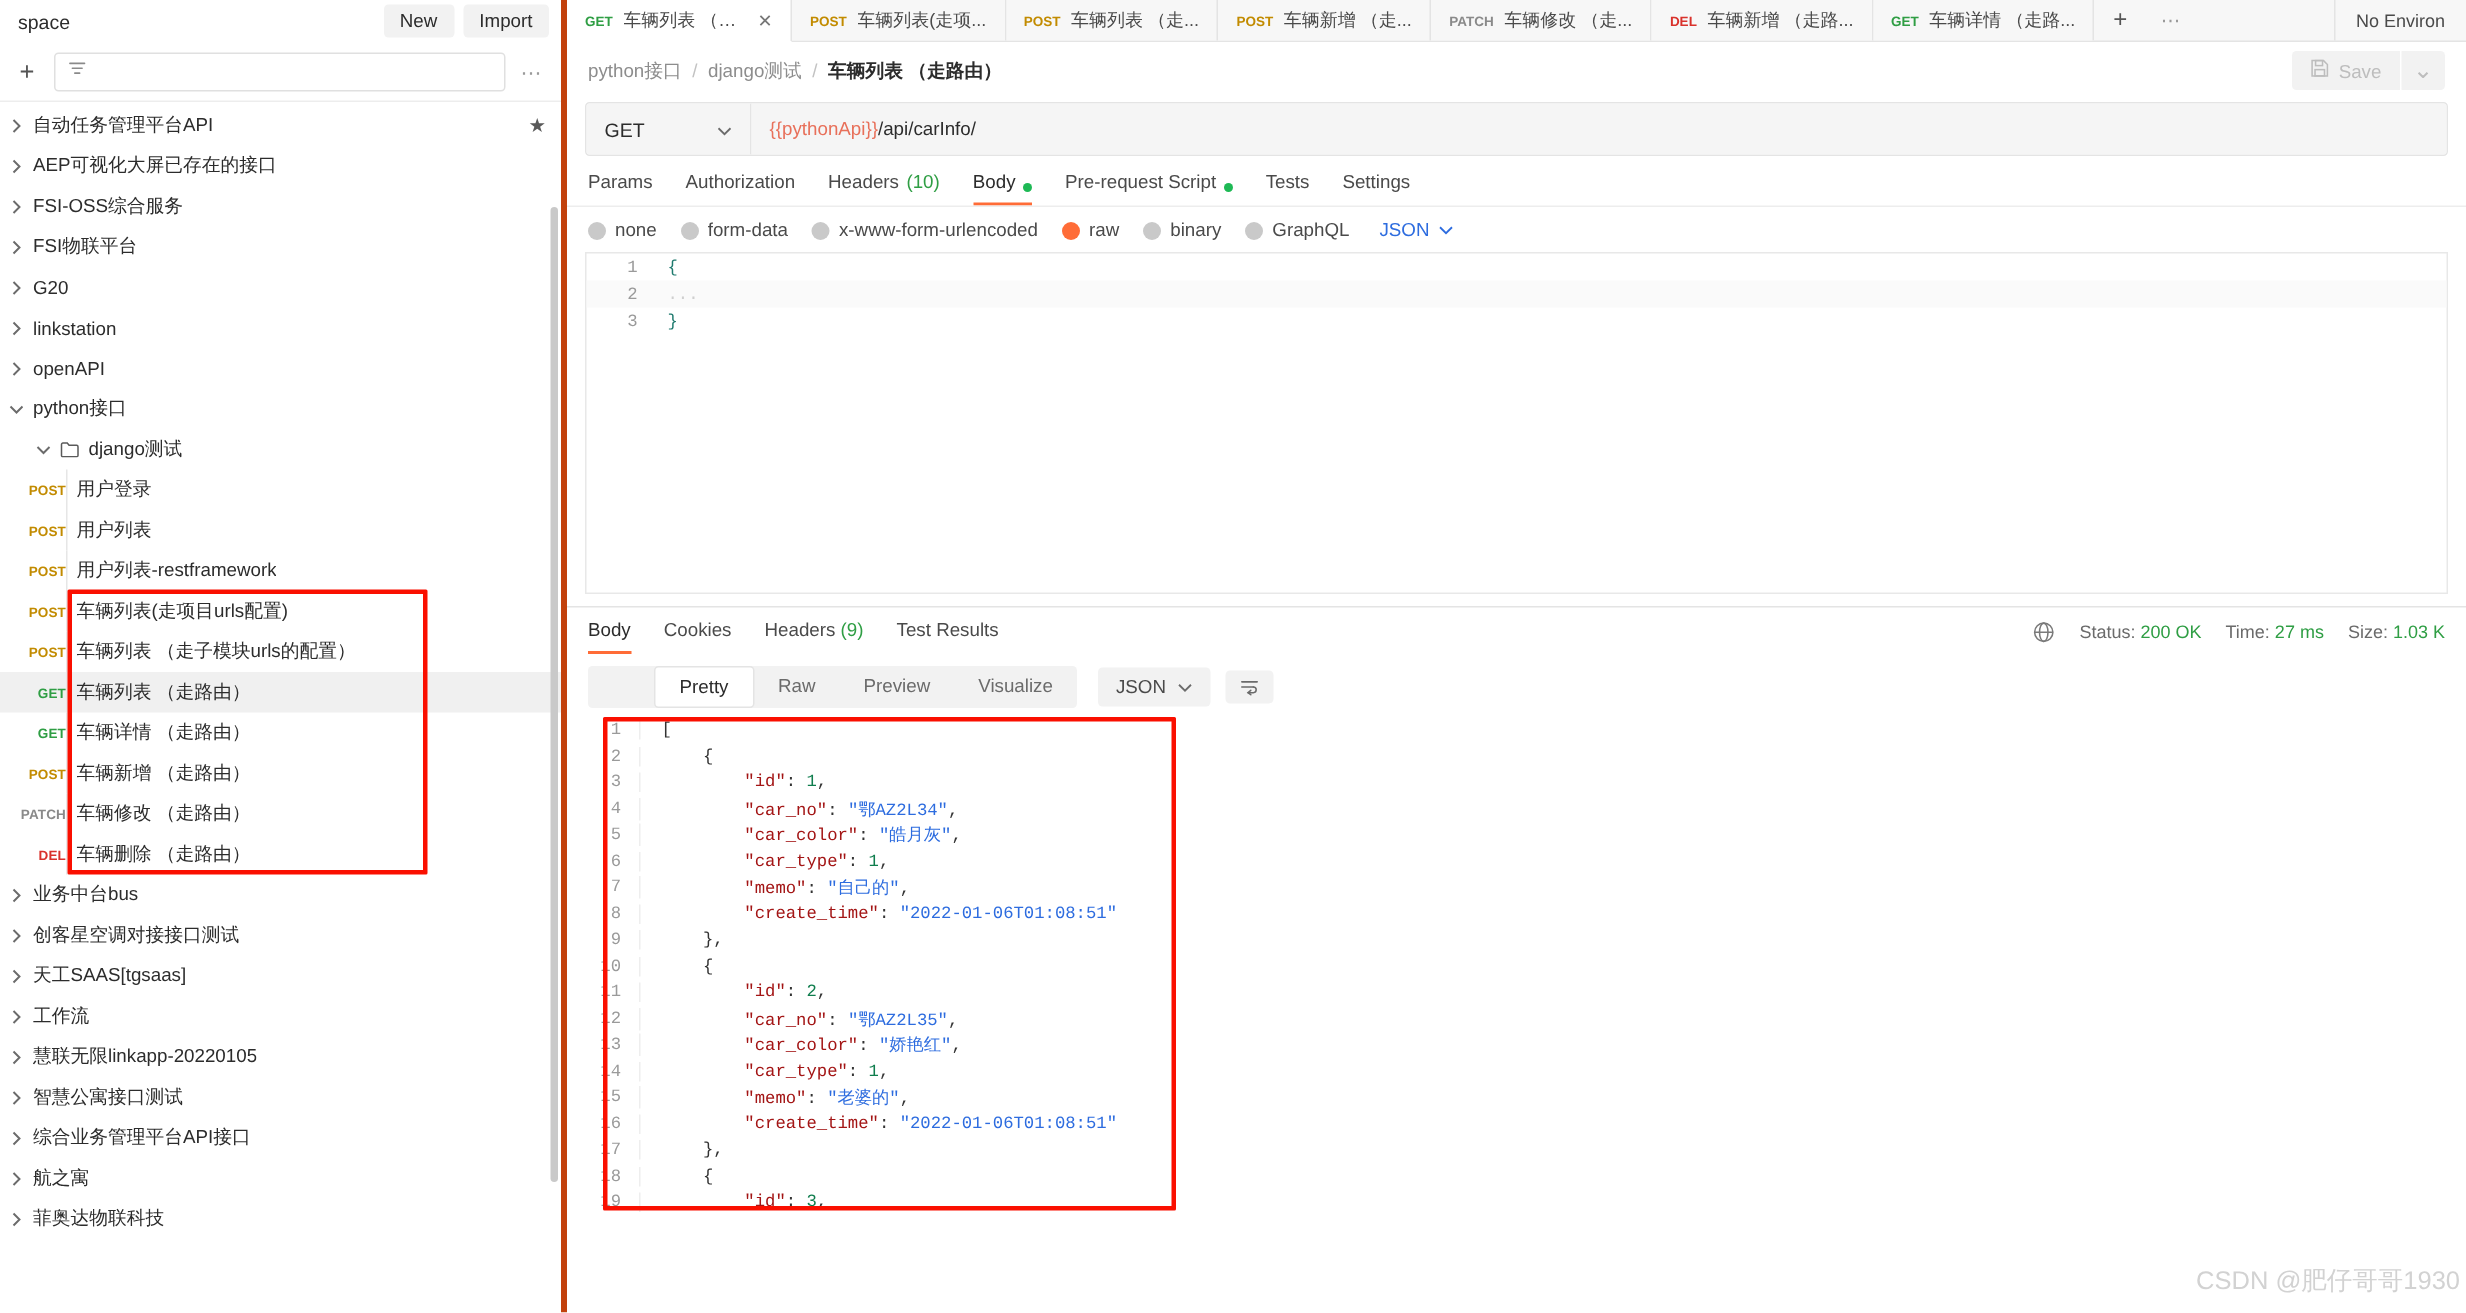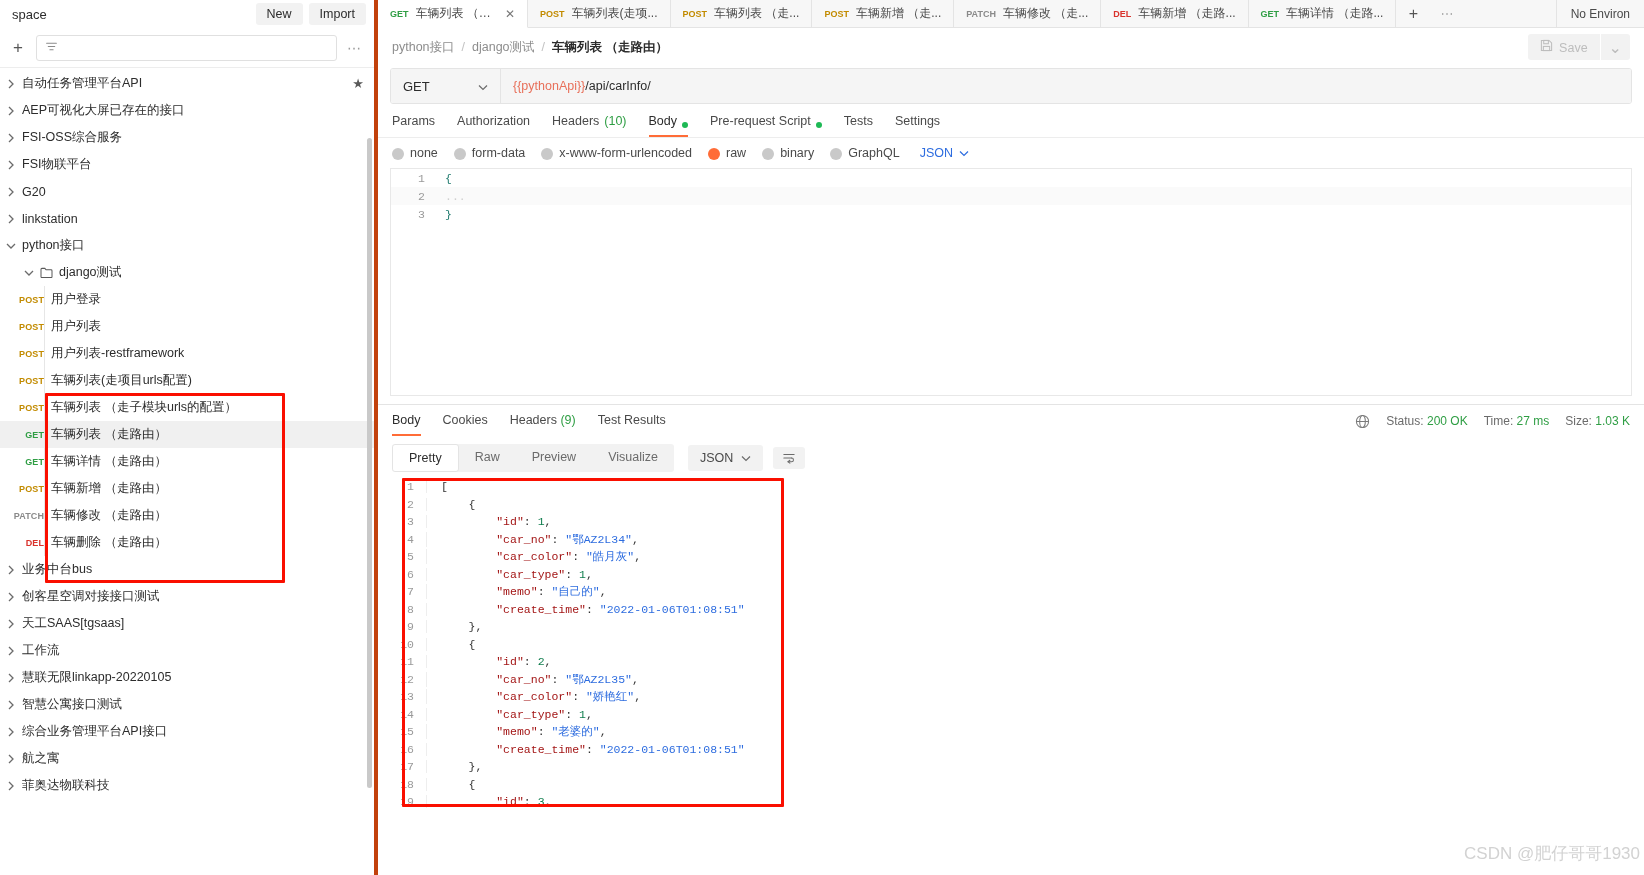--- a/index.html
+++ b/index.html
@@ -180,21 +180,21 @@
   .resp-tabs { display:flex; align-items:center; padding: 8px 14px 0 14px; font-size:12.5px; color:#4a4a4a; gap:22px;}
   .resp-tab { padding-bottom:7px; cursor:pointer; border-bottom:2px solid transparent;}
   .resp-tab.active { color:#2c2c2c; border-bottom-color:#ff6c37;}
   .resp-meta { margin-left:auto; display:flex; align-items:center; gap:16px; font-size:12px; color:#6b6b6b; padding-bottom:7px;}
   .meta-val { color:#2f9e44; }
   .globe { color:#7a7a7a; display:flex; align-items:center;}
 
   .view-toolbar { display:flex; align-items:center; gap:0; padding: 8px 14px 6px 14px; }
   .vt-group { display:flex; background:#f2f2f2; border-radius:3px; overflow:hidden; }
   .vt { padding: 6px 16px; font-size:12.5px; color:#6b6b6b; cursor:pointer; }
-  .vt.active { background:#fff; color:#2c2c2c; border:1px solid #e4e4e4; border-radius:3px; }
+  .vt.active { background:#fff; color:#2c2c2c; border:1px solid #e4e4e4; border-radius:3px;margin-left:44px; }
   .vt-json { margin-left:14px; display:flex; align-items:center; gap:8px; background:#f2f2f2; border-radius:3px; padding: 6px 12px; font-size:12.5px; color:#4a4a4a; cursor:pointer;}
   .vt-icon { margin-left:10px; background:#f2f2f2; border-radius:3px; padding:5px 9px; cursor:pointer; color:#6b6b6b; display:flex;align-items:center;}
 
   .resp-body { flex:1 1 auto; overflow:hidden; position:relative; margin: 0 0 0 0;}
   .code { font-family:"Liberation Mono", monospace; font-size:11.5px; }
   .c-line { display:flex; height:17.5px; align-items:center;}
   .c-gut { width:48px; flex:0 0 48px; text-align:right; padding-right:12px; color:#9a9a9a;}
   .c-txt { white-space:pre; padding-left: 14px; border-left:1px solid #eeeeee; }
   .k { color:#a31515; }
   .s { color:#2d6cdf; }
@@ -276,20 +276,28 @@
           <span class="tree-label">G20</span>
         </div>
         <div class="tree-row">
           <span class="caret">
             <svg width="8" height="10" viewBox="0 0 8 10" fill="none" stroke="#6b6b6b" stroke-width="1.3">
                 <polyline points="2,1 6,5 2,9"></polyline>
               </svg>
           </span>
           <span class="tree-label">linkstation</span>
         </div>
+        <div class="tree-row">
+          <span class="caret">
+            <svg width="8" height="10" viewBox="0 0 8 10" fill="none" stroke="#6b6b6b" stroke-width="1.3">
+                <polyline points="2,1 6,5 2,9"></polyline>
+              </svg>
+          </span>
+          <span class="tree-label">openAPI</span>
+        </div>
 
         <div class="tree-row">
           <span class="caret">
             <svg width="10" height="8" viewBox="0 0 10 8" fill="none" stroke="#6b6b6b" stroke-width="1.3">
                 <polyline points="1,2 5,6 9,2"></polyline>
               </svg>
           </span>
           <span class="tree-label">python接口</span>
         </div>
 

